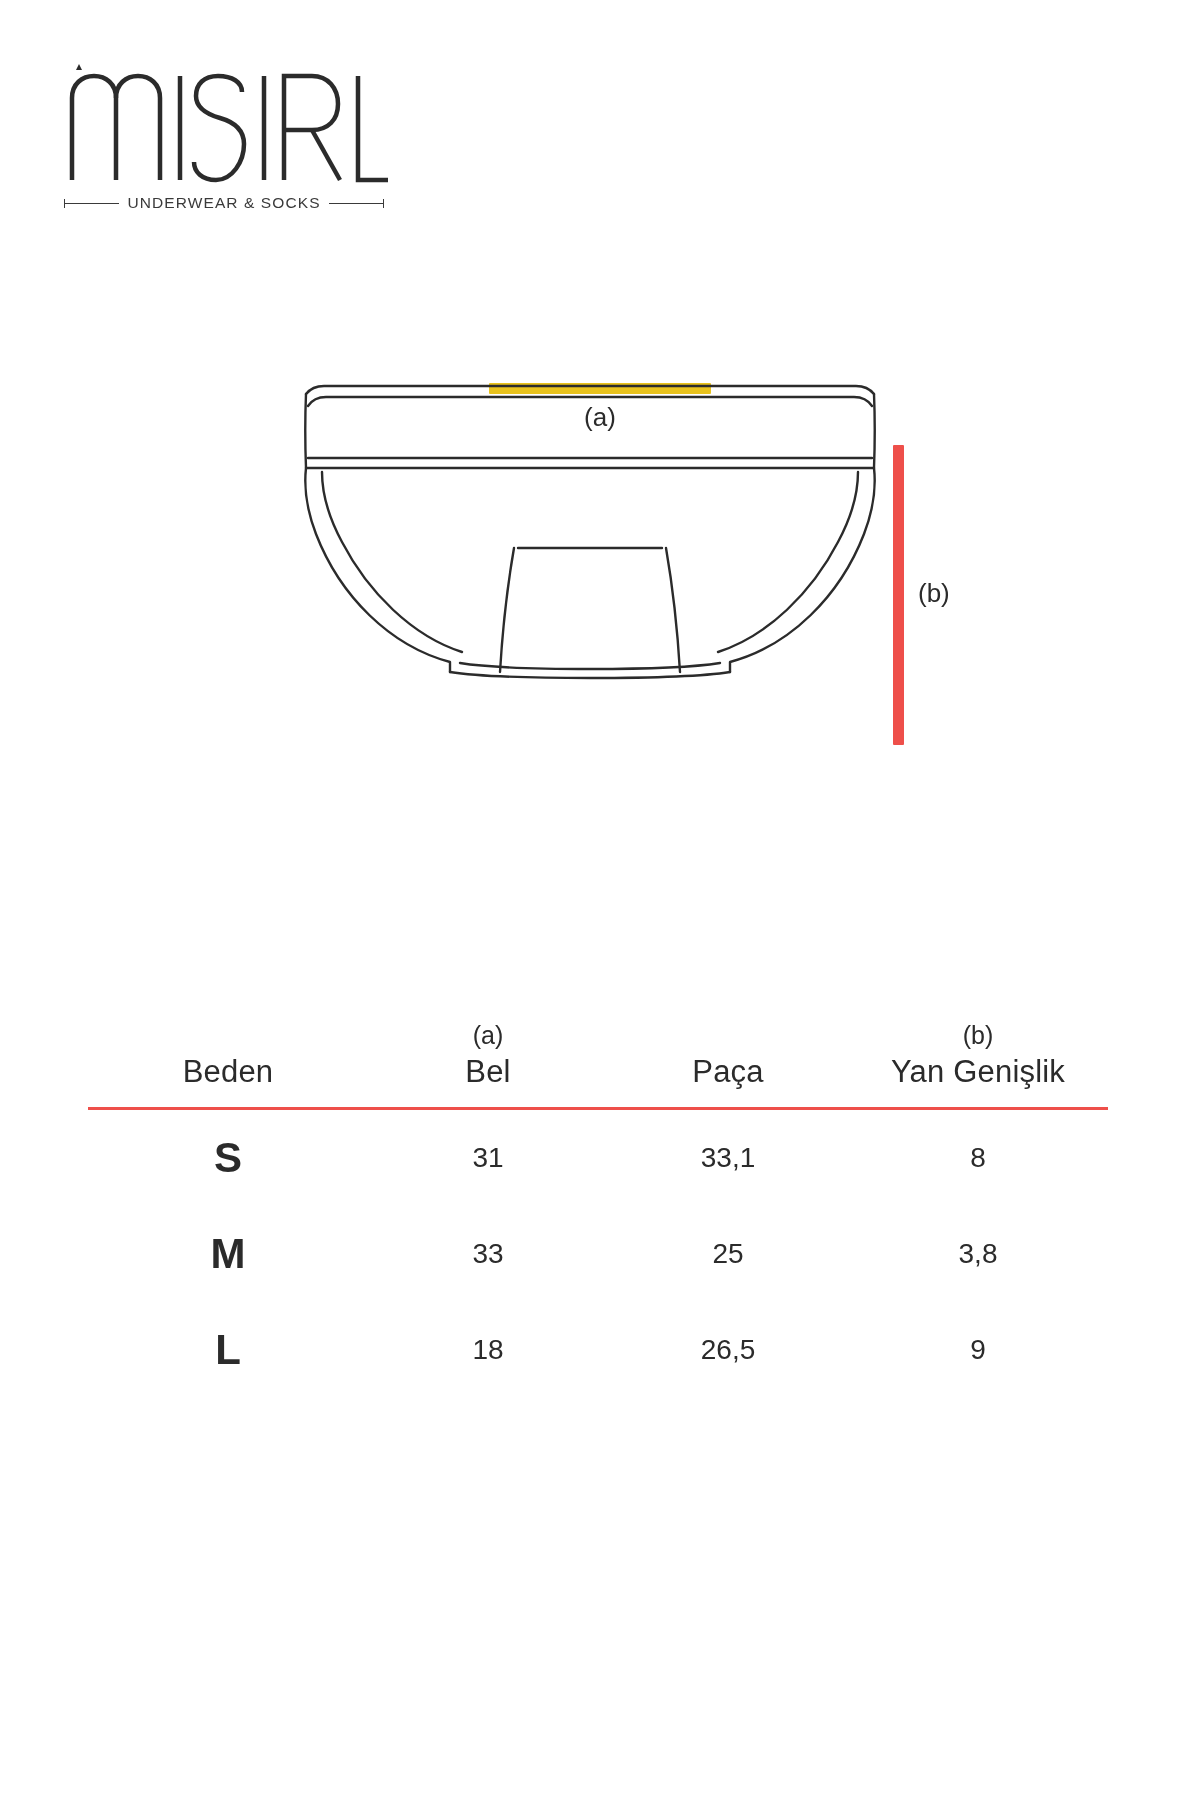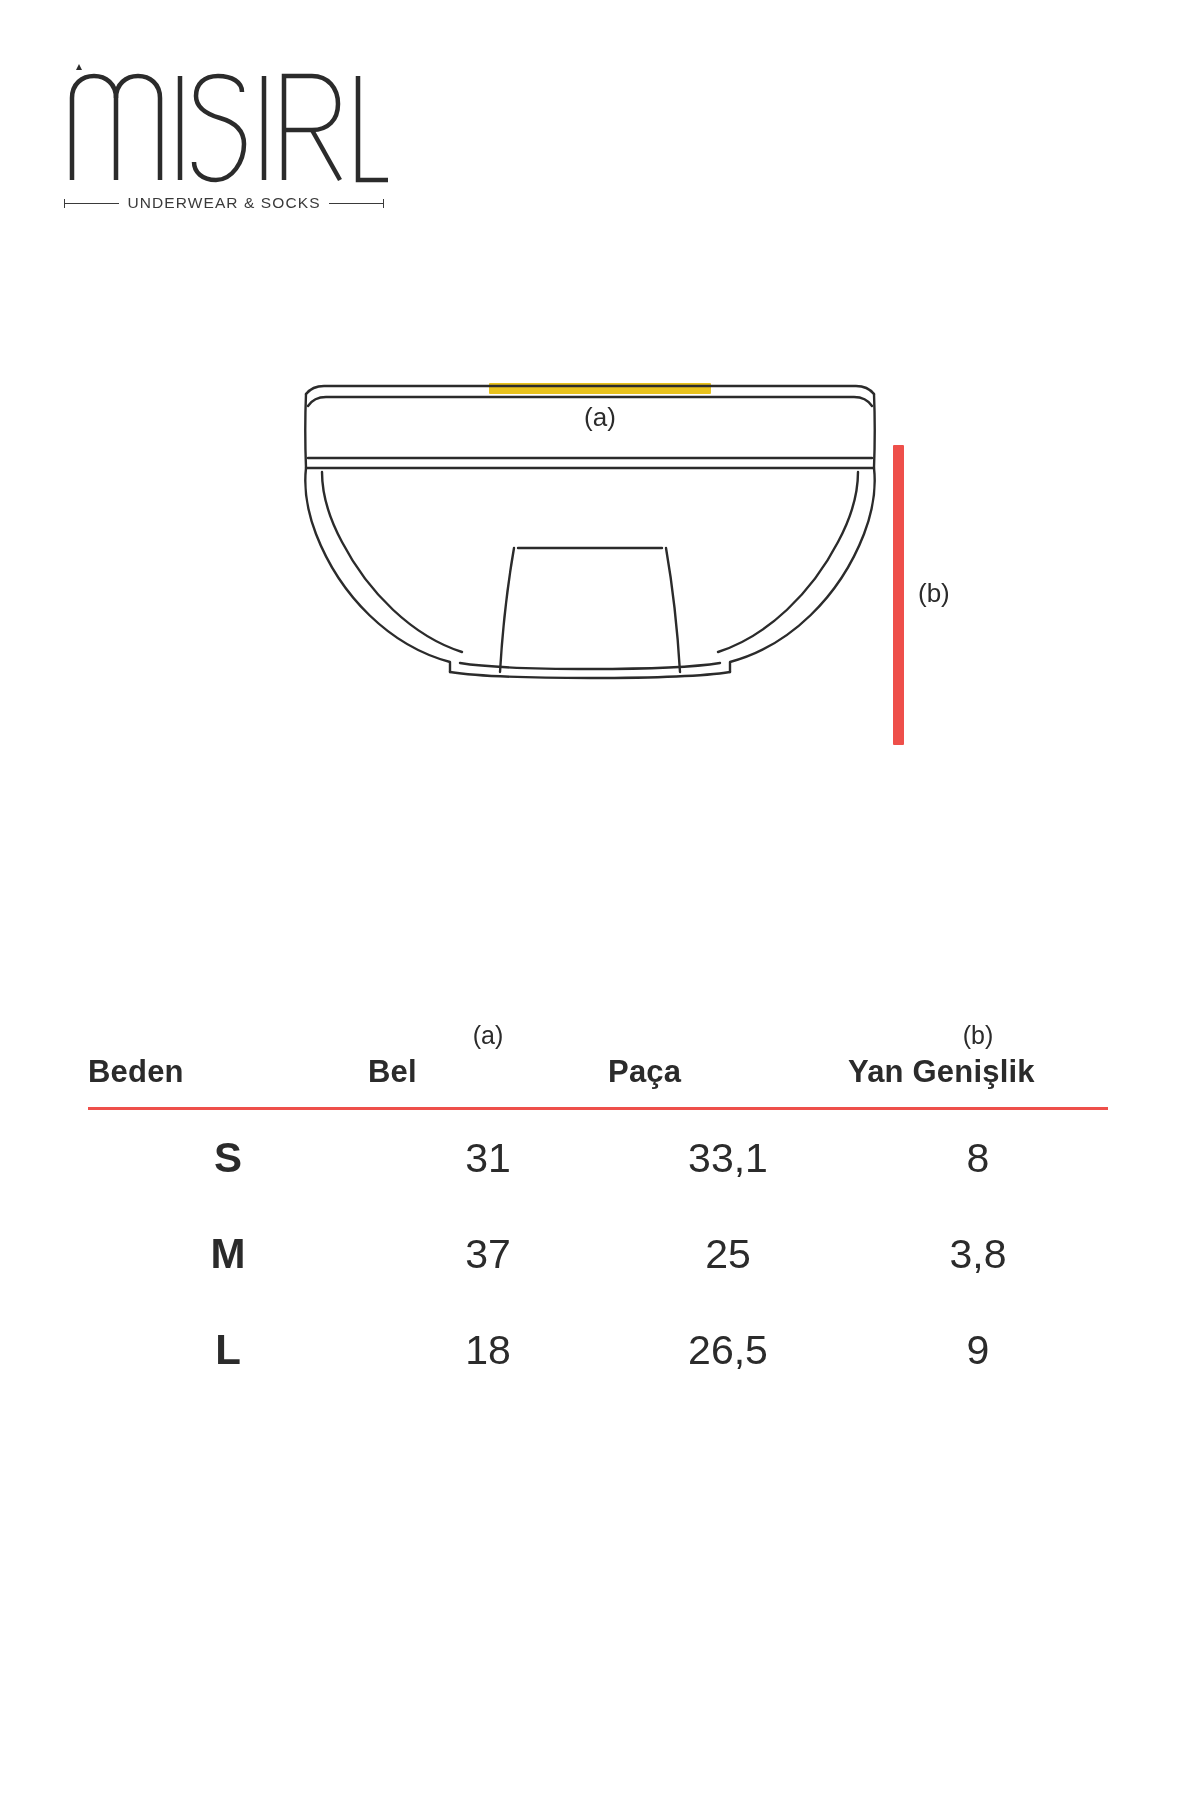--- a/index.html
+++ b/index.html
@@ -150,38 +150,39 @@
   .ab-row td {
     padding: 0;
     height: 40px;
     vertical-align: bottom;
     text-align: center;
     font-size: 25px;
     color: #2b2b2b;
   }
   .head-row td {
     padding: 4px 0 16px 0;
+    text-align: center;
     font-size: 31px;
-    font-weight: bold;
+    font-weight: normal;
     color: #2b2b2b;
     letter-spacing: 0.2px;
   }
   .head-rule td {
     padding: 0;
     height: 4px;
   }
   .head-rule .rule {
     height: 3px;
     background: #ee4f4a;
     width: 100%;
   }
   .data-row td {
     text-align: center;
     padding: 24px 0 24px 0;
-    font-size: 41px;
+    font-size: 28px;
     color: #2b2b2b;
     font-weight: normal;
   }
   .data-row td.size-cell {
     font-size: 42px;
     font-weight: bold;
   }
 </style>
 </head>
 <body>
@@ -280,21 +281,21 @@
         </tr>
 
         <tr class="data-row">
           <td class="size-cell">S</td>
           <td>31</td>
           <td>33,1</td>
           <td>8</td>
         </tr>
         <tr class="data-row">
           <td class="size-cell">M</td>
-          <td>37</td>
+          <td>33</td>
           <td>25</td>
           <td>3,8</td>
         </tr>
         <tr class="data-row">
           <td class="size-cell">L</td>
           <td>18</td>
           <td>26,5</td>
           <td>9</td>
         </tr>
       </tbody>

